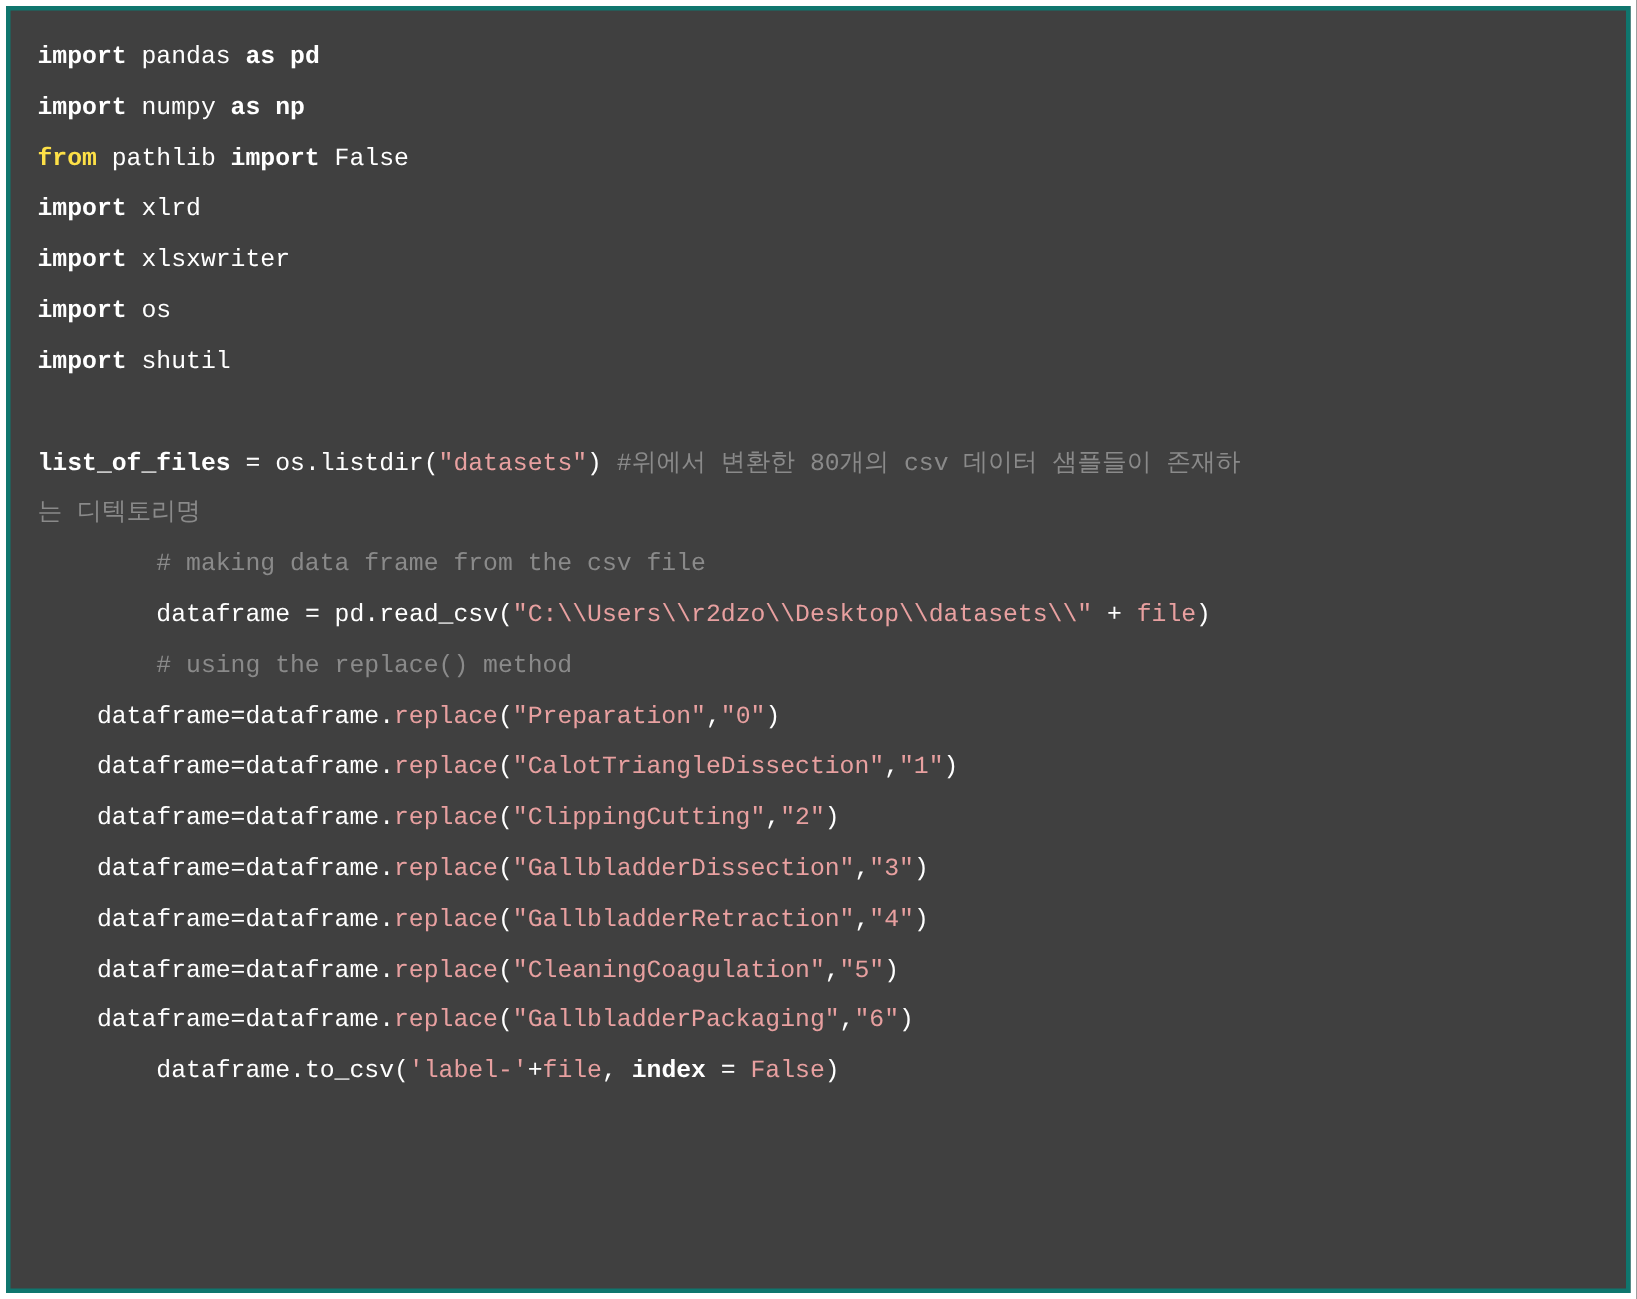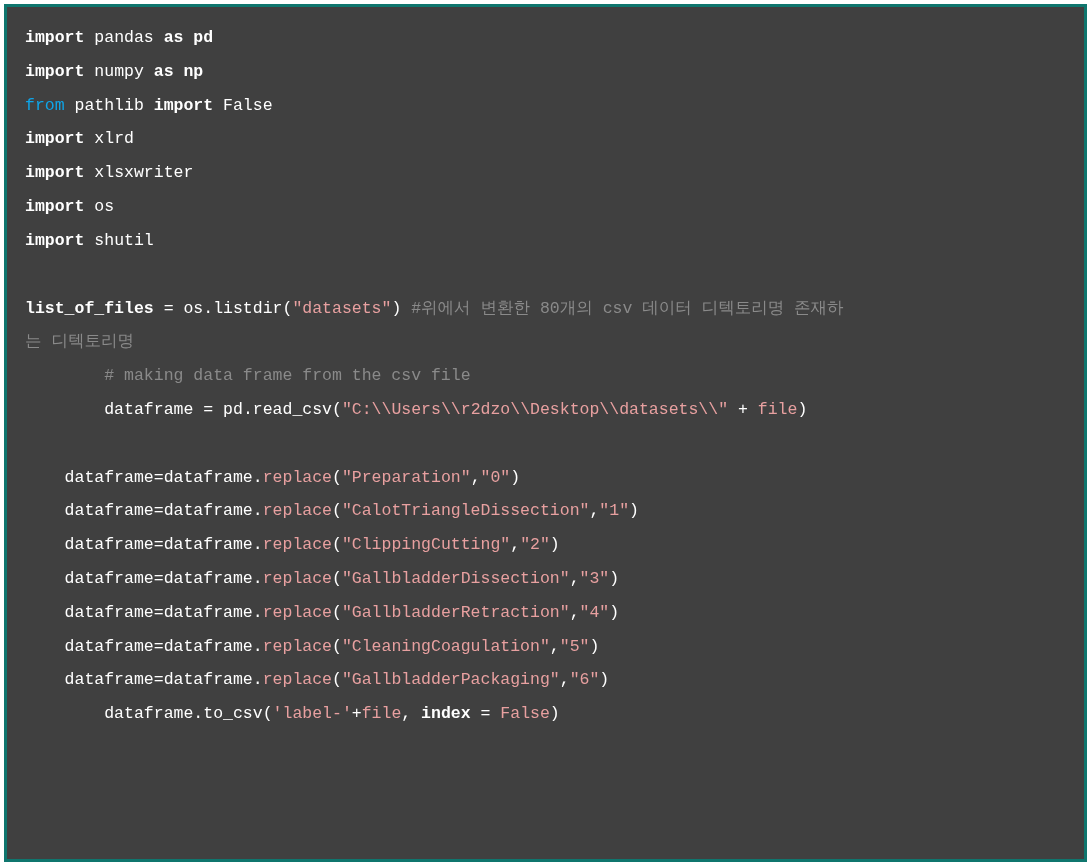--- a/index.html
+++ b/index.html
@@ -21,21 +21,21 @@
       overflow: hidden;
     }
     .line {
       font-size: 16.5px;
       line-height: 2.05;
       white-space: pre;
       color: #ffffff;
     }
     .kw-import { color: #ffffff; font-weight: bold; }
     .kw-as { color: #ffffff; font-weight: bold; }
-    .kw-from { color: #0ea5e9; font-weight: normal; }
+    .kw-from { color: #fde047; font-weight: bold; }
     .kw-for { color: #ffffff; font-weight: bold; }
     .kw-in { color: #ffffff; font-weight: bold; }
     .ident { color: #ffffff; }
     .ident-bold { color: #ffffff; font-weight: bold; }
     .alias { color: #ffffff; font-weight: bold; }
     .var-file { color: #e8a0a0; }
     .string { color: #e8a0a0; }
     .comment { color: #8a8a8a; }
     .method { color: #e8a0a0; text-align: right; }
     .paren { color: #ffffff; }
@@ -48,25 +48,25 @@
 
 <div class="code-block" id="code-container">
     <div class="line"><span class="kw-import">import</span><span class="ident"> pandas </span><span class="kw-as">as</span><span class="alias"> pd</span></div>
     <div class="line"><span class="kw-import">import</span><span class="ident"> numpy </span><span class="kw-as">as</span><span class="alias"> np</span></div>
     <div class="line"><span class="kw-from">from</span><span class="ident"> pathlib </span><span class="kw-import">import</span><span class="ident"> False</span></div>
     <div class="line"><span class="kw-import">import</span><span class="ident"> xlrd</span></div>
     <div class="line"><span class="kw-import">import</span><span class="ident"> xlsxwriter</span></div>
     <div class="line"><span class="kw-import">import</span><span class="ident"> os</span></div>
     <div class="line"><span class="kw-import">import</span><span class="ident"> shutil</span></div>
     <div class="line">&nbsp;</div>
-    <div class="line"><span class="ident-bold">list_of_files </span><span class="op">=</span><span class="ident"> os</span><span class="punct">.</span><span class="ident">listdir</span><span class="paren">(</span><span class="string">"datasets"</span><span class="paren">)</span><span class="ident"> </span><span class="comment">#위에서 변환한 80개의 csv 데이터 디텍토리명 존재하</span></div>
+    <div class="line"><span class="ident-bold">list_of_files </span><span class="op">=</span><span class="ident"> os</span><span class="punct">.</span><span class="ident">listdir</span><span class="paren">(</span><span class="string">"datasets"</span><span class="paren">)</span><span class="ident"> </span><span class="comment">#위에서 변환한 80개의 csv 데이터 샘플들이 존재하</span></div>
     <div class="line"><span class="comment">는 디텍토리명</span></div>
     <div class="line"><span class="ident">        </span><span class="comment"># making data frame from the csv file</span></div>
     <div class="line"><span class="ident">        </span><span class="ident">dataframe </span><span class="op">=</span><span class="ident"> pd</span><span class="punct">.</span><span class="ident">read_csv</span><span class="paren">(</span><span class="string">"C:\\Users\\r2dzo\\Desktop\\datasets\\"</span><span class="ident"> </span><span class="op">+</span><span class="ident"> </span><span class="var-file">file</span><span class="paren">)</span></div>
-    <div class="line"><span class="ident">        </span></div>
+    <div class="line"><span class="ident">        </span><span class="comment"># using the replace() method</span></div>
     <div class="line"><span class="ident">    </span><span class="ident">dataframe</span><span class="op">=</span><span class="ident">dataframe</span><span class="punct">.</span><span class="method">replace</span><span class="paren">(</span><span class="string">"Preparation"</span><span class="punct">,</span><span class="string">"0"</span><span class="paren">)</span></div>
     <div class="line"><span class="ident">    </span><span class="ident">dataframe</span><span class="op">=</span><span class="ident">dataframe</span><span class="punct">.</span><span class="method">replace</span><span class="paren">(</span><span class="string">"CalotTriangleDissection"</span><span class="punct">,</span><span class="string">"1"</span><span class="paren">)</span></div>
     <div class="line"><span class="ident">    </span><span class="ident">dataframe</span><span class="op">=</span><span class="ident">dataframe</span><span class="punct">.</span><span class="method">replace</span><span class="paren">(</span><span class="string">"ClippingCutting"</span><span class="punct">,</span><span class="string">"2"</span><span class="paren">)</span></div>
     <div class="line"><span class="ident">    </span><span class="ident">dataframe</span><span class="op">=</span><span class="ident">dataframe</span><span class="punct">.</span><span class="method">replace</span><span class="paren">(</span><span class="string">"GallbladderDissection"</span><span class="punct">,</span><span class="string">"3"</span><span class="paren">)</span></div>
     <div class="line"><span class="ident">    </span><span class="ident">dataframe</span><span class="op">=</span><span class="ident">dataframe</span><span class="punct">.</span><span class="method">replace</span><span class="paren">(</span><span class="string">"GallbladderRetraction"</span><span class="punct">,</span><span class="string">"4"</span><span class="paren">)</span></div>
     <div class="line"><span class="ident">    </span><span class="ident">dataframe</span><span class="op">=</span><span class="ident">dataframe</span><span class="punct">.</span><span class="method">replace</span><span class="paren">(</span><span class="string">"CleaningCoagulation"</span><span class="punct">,</span><span class="string">"5"</span><span class="paren">)</span></div>
     <div class="line"><span class="ident">    </span><span class="ident">dataframe</span><span class="op">=</span><span class="ident">dataframe</span><span class="punct">.</span><span class="method">replace</span><span class="paren">(</span><span class="string">"GallbladderPackaging"</span><span class="punct">,</span><span class="string">"6"</span><span class="paren">)</span></div>
     <div class="line"><span class="ident">        </span><span class="ident">dataframe</span><span class="punct">.</span><span class="ident">to_csv</span><span class="paren">(</span><span class="string">'label-'</span><span class="op">+</span><span class="var-file">file</span><span class="punct">,</span><span class="ident-bold"> index </span><span class="op">=</span><span class="ident"> </span><span class="const">False</span><span class="paren">)</span></div>
   </div>
 

